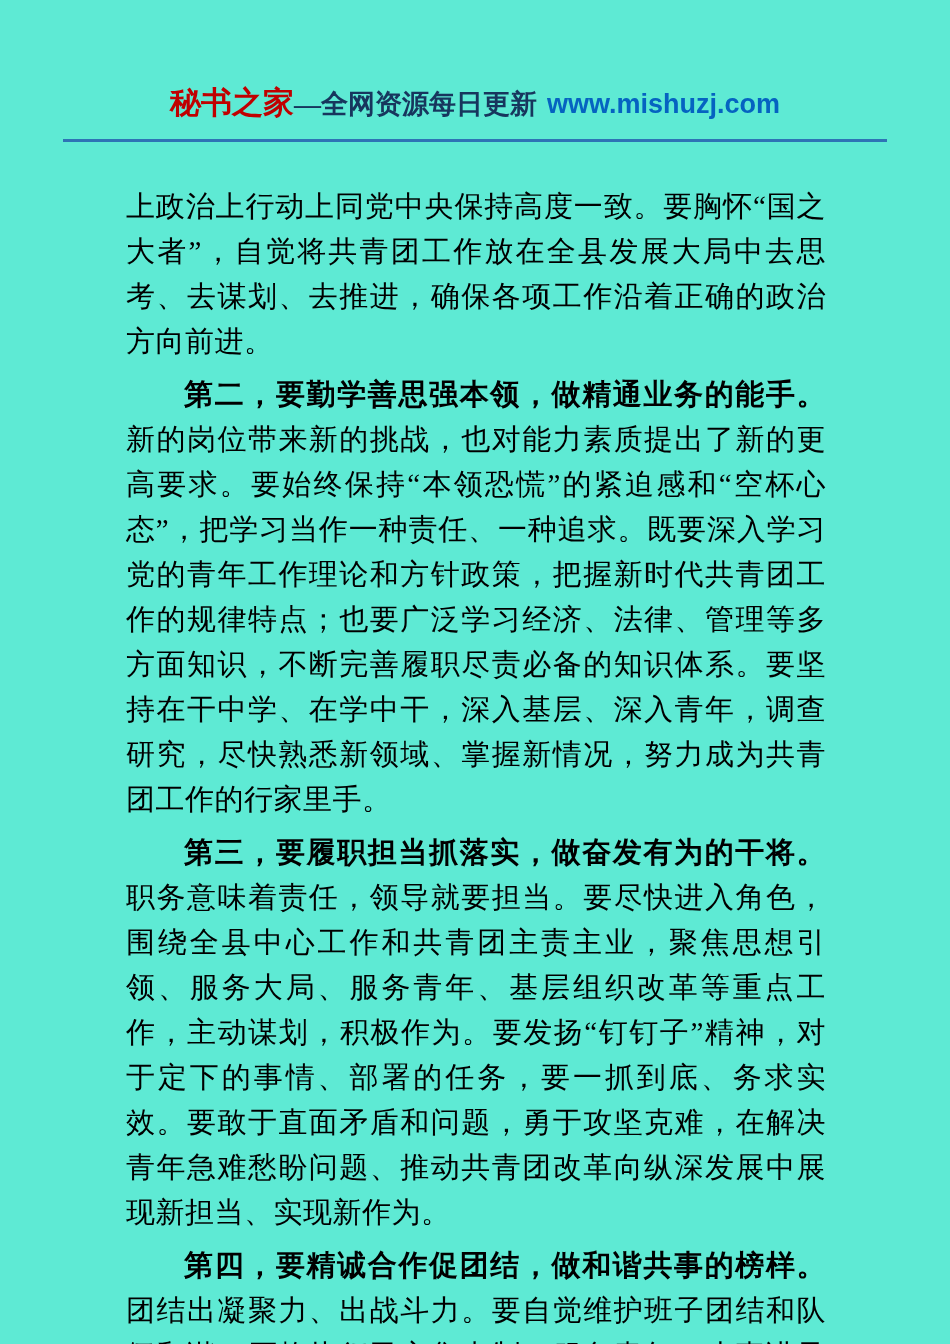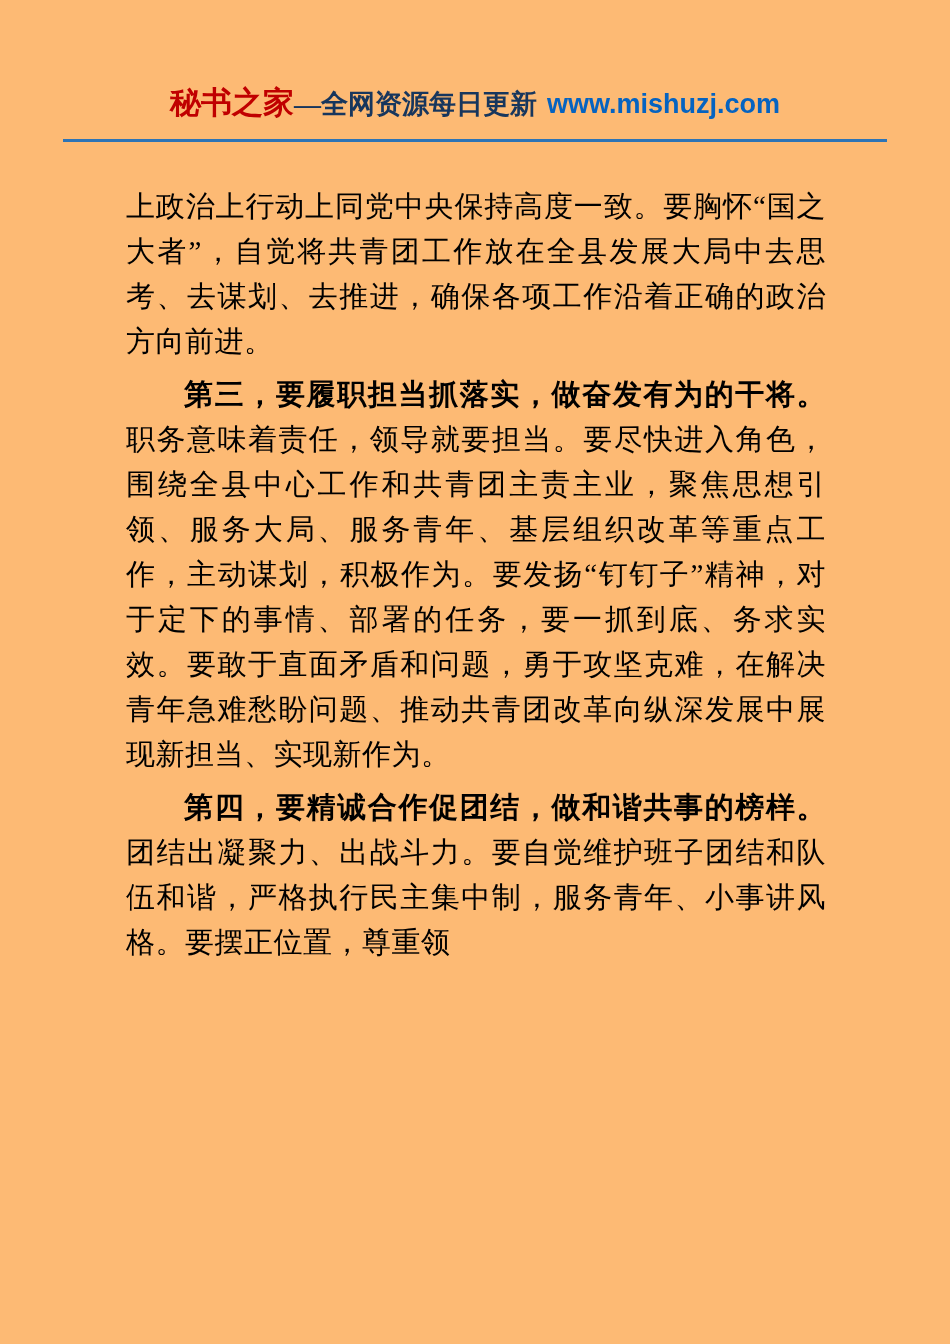--- a/index.html
+++ b/index.html
@@ -7,21 +7,21 @@
     --tagline-navy:#17365d;
     --url-blue:#0563c1;
     --divider-blue:#2e74b5;
   }
   *{box-sizing:border-box;}
   html,body{margin:0;padding:0;}
   body{
     width:950px;height:1344px;background:#ffffff;overflow:hidden;
     font-family:"Liberation Serif","DejaVu Serif",serif;
   }
-  .page{position:relative;width:950px;height:1344px;background:#fdba74;}
+  .page{position:relative;width:950px;height:1344px;background:#5eead4;}
   .header{
     position:absolute;top:84px;left:0;width:100%;
     text-align:center;white-space:nowrap;line-height:1.2;
   }
   .brand{
     font-size:31px;font-weight:bold;color:var(--brand-red);
     font-family:"Liberation Serif","DejaVu Serif",serif;
   }
   .tagline{
     font-size:27px;font-weight:bold;color:var(--tagline-navy);
@@ -55,19 +55,20 @@
 
   <div class="header">
     <span class="brand">秘书之家</span><span class="tagline">—全网资源每日更新</span><span class="url">www.mishuzj.com</span>
   </div>
 
   <div class="header-rule"></div>
 
   <div class="body-text">
     <p class="para continuation"><span class="lead"></span><span>上政治上行动上同党中央保持高度一致。要胸怀“国之大者”，自觉将共青团工作放在全县发展大局中去思考、去谋划、去推进，确保各项工作沿着正确的政治方向前进。</span></p>
 
+    <p class="para"><span class="lead">第二，要勤学善思强本领，做精通业务的能手。</span><span>新的岗位带来新的挑战，也对能力素质提出了新的更高要求。要始终保持“本领恐慌”的紧迫感和“空杯心态”，把学习当作一种责任、一种追求。既要深入学习党的青年工作理论和方针政策，把握新时代共青团工作的规律特点；也要广泛学习经济、法律、管理等多方面知识，不断完善履职尽责必备的知识体系。要坚持在干中学、在学中干，深入基层、深入青年，调查研究，尽快熟悉新领域、掌握新情况，努力成为共青团工作的行家里手。</span></p>
 
     <p class="para"><span class="lead">第三，要履职担当抓落实，做奋发有为的干将。</span><span>职务意味着责任，领导就要担当。要尽快进入角色，围绕全县中心工作和共青团主责主业，聚焦思想引领、服务大局、服务青年、基层组织改革等重点工作，主动谋划，积极作为。要发扬“钉钉子”精神，对于定下的事情、部署的任务，要一抓到底、务求实效。要敢于直面矛盾和问题，勇于攻坚克难，在解决青年急难愁盼问题、推动共青团改革向纵深发展中展现新担当、实现新作为。</span></p>
 
     <p class="para"><span class="lead">第四，要精诚合作促团结，做和谐共事的榜样。</span><span>团结出凝聚力、出战斗力。要自觉维护班子团结和队伍和谐，严格执行民主集中制，服务青年、小事讲风格。要摆正位置，尊重领</span></p>
   </div>
 
 </div>
 
 </body></html>

